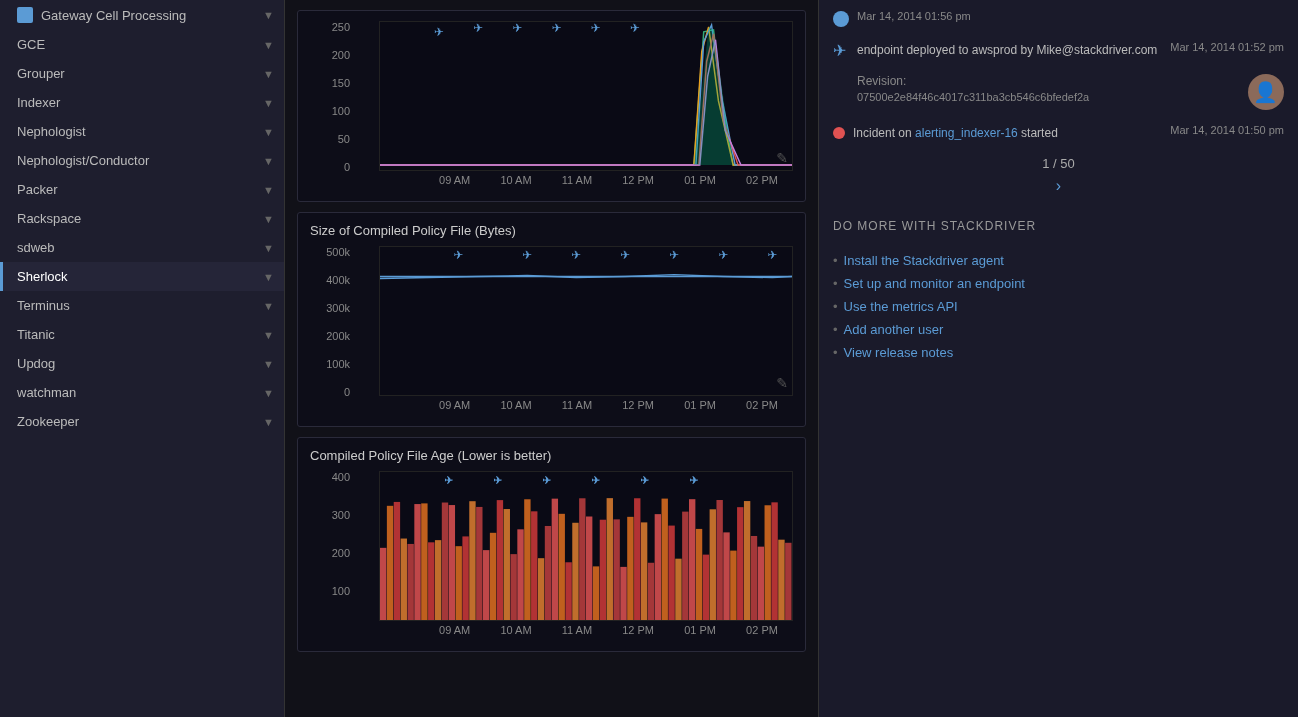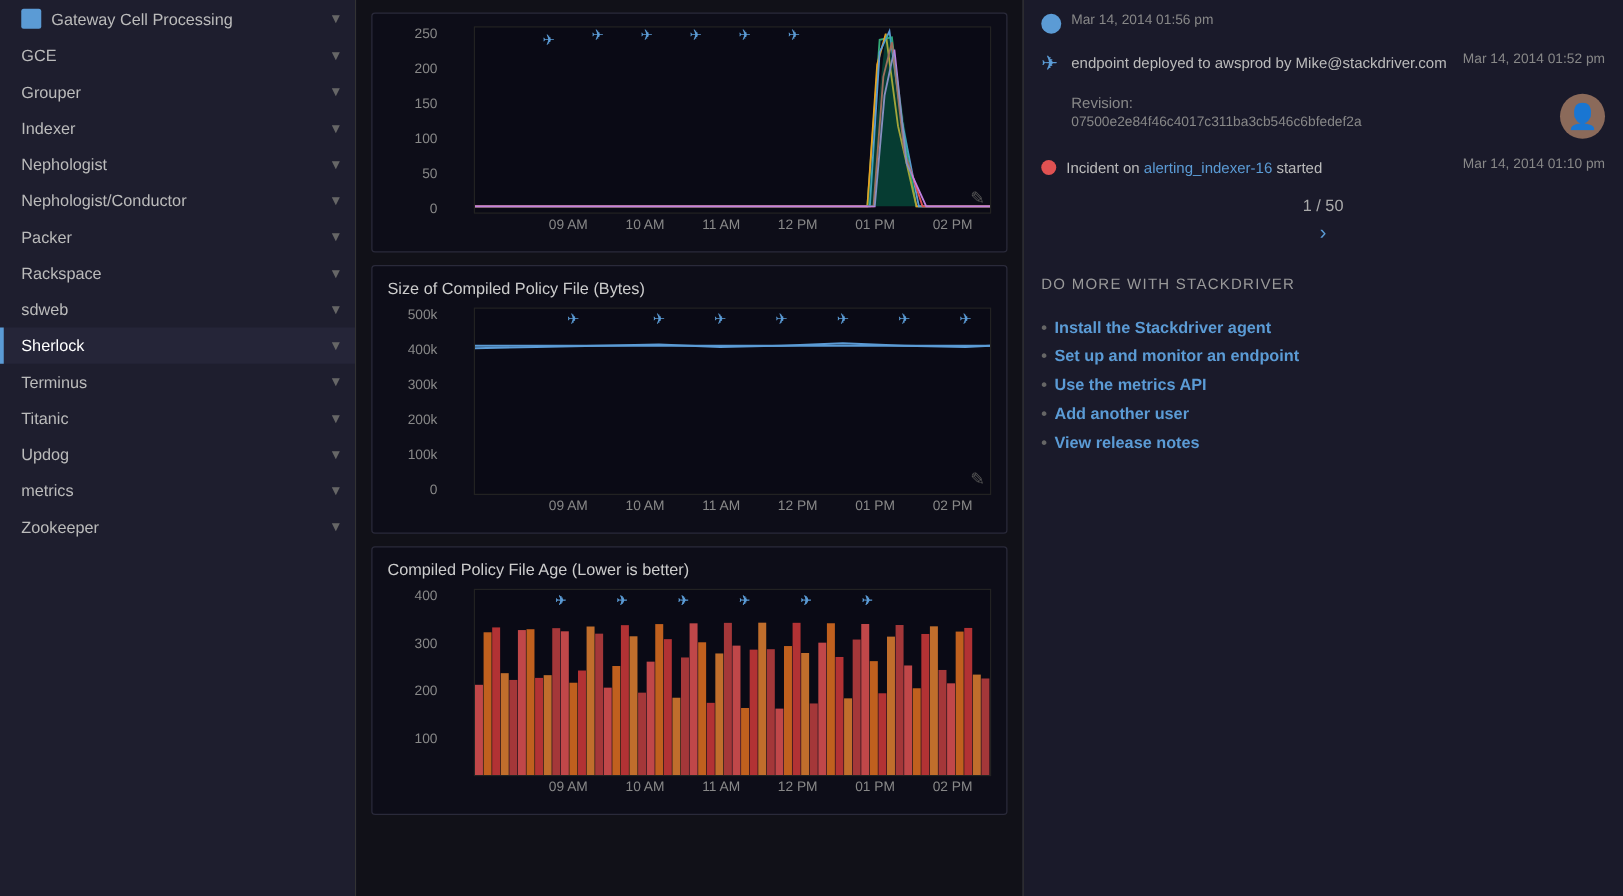--- a/index.html
+++ b/index.html
@@ -212,21 +212,20 @@
     }
     .do-more-list {
       list-style: none;
       padding-left: 0;
     }
     .do-more-list li {
       display: flex;
       align-items: center;
       gap: 6px;
       margin-bottom: 8px;
-      font-weight: bold;
     }
     .do-more-list li::before {
       content: '•';
       color: #666;
     }
     .do-more-list li a {
       color: #5b9bd5;
       text-decoration: none;
       font-size: 13px;
     }
@@ -284,21 +283,21 @@
       </div>
       <div class="sidebar-item">
         <span class="item-label">Titanic</span>
         <span class="chevron">▼</span>
       </div>
       <div class="sidebar-item">
         <span class="item-label">Updog</span>
         <span class="chevron">▼</span>
       </div>
       <div class="sidebar-item">
-        <span class="item-label">metrics</span>
+        <span class="item-label">watchman</span>
         <span class="chevron">▼</span>
       </div>
       <div class="sidebar-item">
         <span class="item-label">Zookeeper</span>
         <span class="chevron">▼</span>
       </div>
     </div>
 </div>
 
 <div class="main-content">
@@ -519,21 +518,21 @@
     <div class="avatar">
       <span style="font-size:20px;">👤</span>
     </div>
   </div>
 
   <div class="activity-item">
     <div class="activity-icon red" style="width:12px;height:12px;margin-top:3px;"></div>
     <div class="activity-text">
       Incident on <a href="#">alerting_indexer-16</a> started
     </div>
-    <div class="activity-time">Mar 14, 2014 01:10 pm</div>
+    <div class="activity-time">Mar 14, 2014 01:50 pm</div>
   </div>
 
   <div class="pagination">
     <span>1 / 50</span>
     <span class="pagination-btn">›</span>
   </div>
 
   <div class="do-more-section">
     <div class="do-more-title">DO MORE WITH STACKDRIVER</div>
     <ul class="do-more-list" id="do-more-list">

